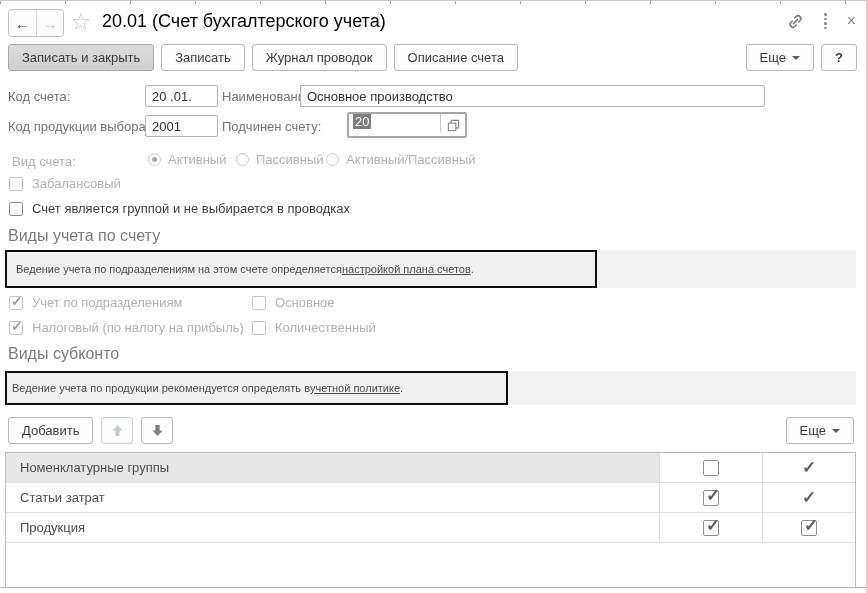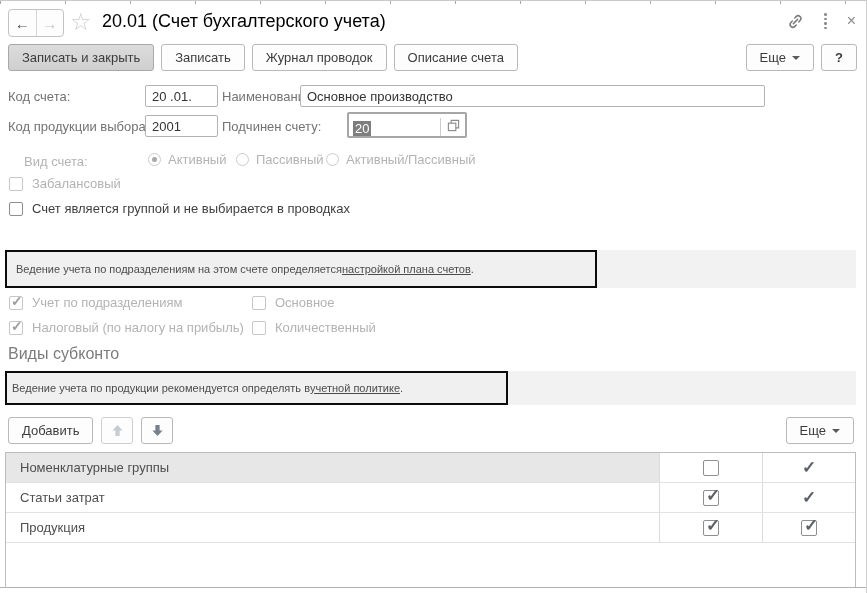--- a/index.html
+++ b/index.html
@@ -48,21 +48,21 @@
   
   .lbl { position:absolute; font-size:13px; color:#737373; white-space:nowrap; }
   .lbl.dis { color:#b3b3b3; }
   .inp {
     position:absolute; height:22px; border:1px solid #b3b3b3; border-radius:2px;
     font-size:13px; color:#333; padding:0 6px; font-family:"Liberation Sans", sans-serif; background:#fff;
   }
   .parent-field {
     position:absolute; left:347px; top:112px; width:120px; height:26px;
     border:2px solid #a6a6a6; border-radius:2px; background:#fff;
-    display:flex; align-items:flex-end;
+    display:flex; align-items:flex-start;
   }
   .parent-field .val { margin-left:4px; background:#7e7e7e; color:#fff; font-size:13px; padding:0 2px; }
   .parent-field .fill { flex:1; }
   .parent-field .sep { width:1px; height:18px; background:#cccccc; }
   .open-btn { width:24px; height:22px; display:flex; align-items:center; justify-content:center; }
   
   .radio { position:absolute; display:flex; align-items:center; gap:7px; font-size:13px; color:#b3b3b3; }
   .radio .circ { width:13px; height:13px; border:1px solid #cbcbcb; border-radius:50%;
     display:flex; align-items:center; justify-content:center; background:#fff; }
   .radio .dot { width:5px; height:5px; border-radius:50%; background:#a9a9a9; }
@@ -161,21 +161,21 @@
     <span class="fill"></span>
     <span class="sep"></span>
     <span class="open-btn">
       <svg width="13" height="13" viewBox="0 0 14 14" fill="none" stroke="#8a8a8a" stroke-width="1.2">
         <path d="M4.5 4.5V1.5h8v8h-3"></path>
         <rect x="1.5" y="4.5" width="8" height="8" fill="#fff"></rect>
       </svg>
     </span>
   </div>
 
-  <span class="lbl dis" style="left:24px; top:154px;">Вид счета:</span>
+  <span class="lbl dis" style="left:12px; top:154px;">Вид счета:</span>
   <span class="radio" style="left:148px; top:152px;">
     <span class="circ">
         <span class="dot"></span>
       </span>
     <span>Активный</span>
   </span>
   <span class="radio" style="left:236px; top:152px;">
     <span class="circ"></span>
     <span>Пассивный</span>
   </span>
@@ -187,20 +187,21 @@
   <span class="cbrow dis" style="left:9px; top:176px;">
     <span class="cbx"></span>
     <span>Забалансовый</span>
   </span>
 
   <span class="cbrow en" style="left:9px; top:201px;">
     <span class="cbx en"></span>
     <span>Счет является группой и не выбирается в проводках</span>
   </span>
 
+  <div class="section-title" style="top:227px;">Виды учета по счету</div>
   <div class="strip" style="top:250px; height:38px;"></div>
   <div class="hl-box" style="left:5px; top:250px; width:592px; height:38px;">
     <span>Ведение учета по подразделениям на этом счете определяется </span>
       <a>настройкой плана счетов</a>
       <span>.</span>
   </div>
 
   <span class="cbrow dis" style="left:9px; top:295px;">
     <span class="cbx">
         <span class="ck">✓</span>

